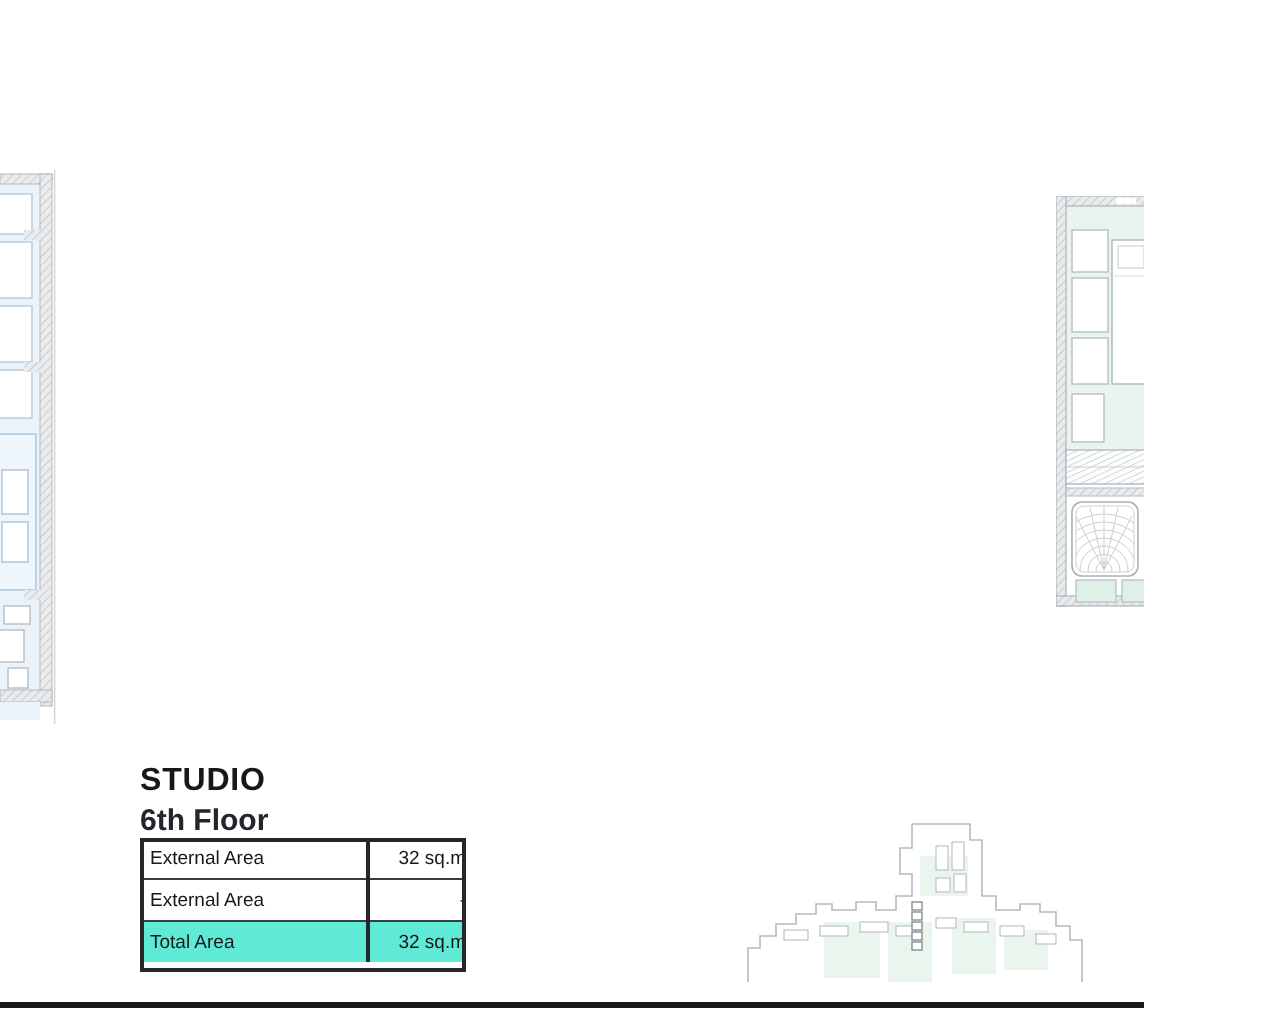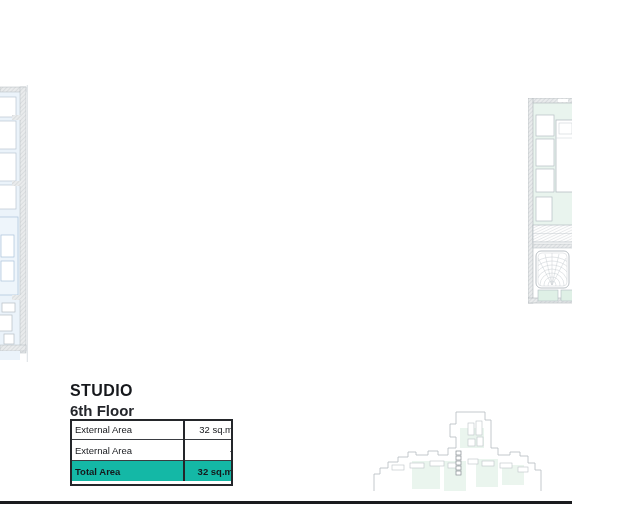--- a/index.html
+++ b/index.html
@@ -25,21 +25,21 @@
     border-collapse:collapse;table-layout:fixed;
     font-size:9.5px;color:#16181c;
   }
   .area-table td{
     height:20px;padding:0 0 0 5px;vertical-align:middle;
     border-top:1.5px solid #3a3d42;background:#ffffff;
   }
   .area-table tr:first-child td{border-top:none;}
   .area-table td.col-label{width:108px;}
   .area-table td.col-value{border-left:2px solid #24262a;text-align:right;}
-  .area-table tr.total td{background:#14b8a6;font-weight:700;}
+  .area-table tr.total td{background:#5eead4;font-weight:400;}
   .table-frame{
     position:absolute;left:70px;top:419px;width:163px;height:67px;
     border:2px solid #24262a;box-sizing:border-box;pointer-events:none;
   }
 
   
   .plan-left{position:absolute;left:0;top:85px;width:28px;height:277px;}
   .plan-studio{position:absolute;left:528px;top:98px;width:112px;height:207px;}
   .key-plan{position:absolute;left:372px;top:403px;width:172px;height:89px;}
 

